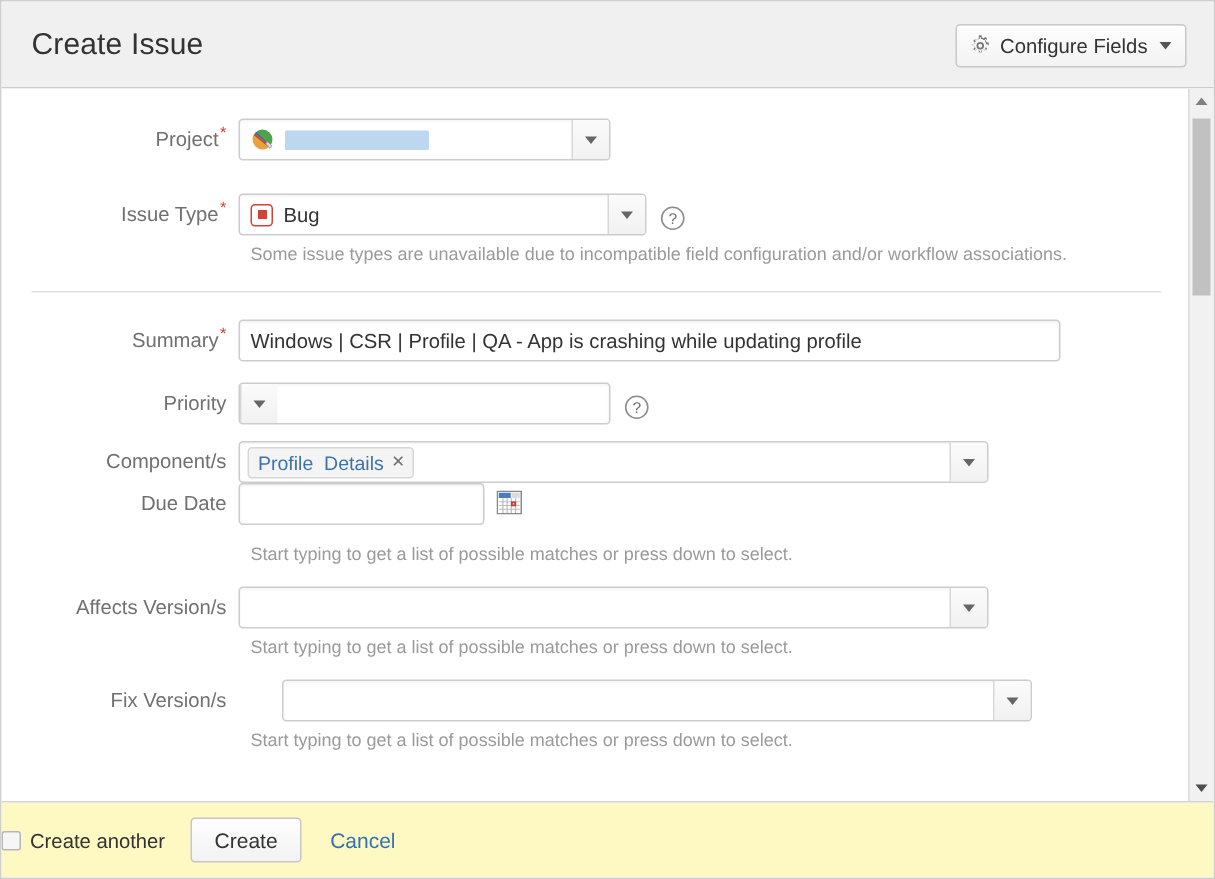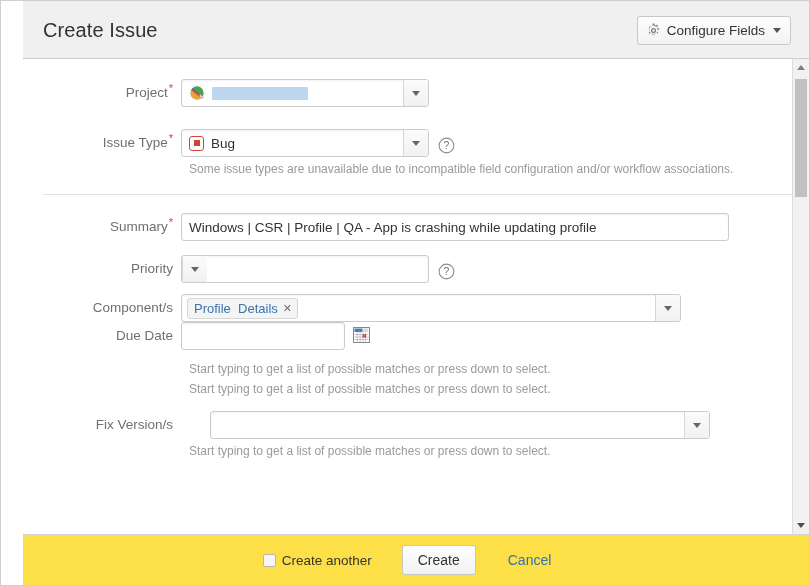--- a/index.html
+++ b/index.html
@@ -19,21 +19,20 @@
   .dialog {
     position: relative;
     width: 810px;
     height: 586px;
     box-sizing: border-box;
     background: #ffffff;
     border: 1px solid #cfcfcf;
     display: flex;
     flex-direction: column;
     overflow: hidden;
-    padding-left: 22px;
   }
 
   
   .dlg-header {
     position: relative;
     height: 58px;
     flex: 0 0 58px;
     background: #f0f0f0;
     border-bottom: 1px solid #cccccc;
     box-sizing: border-box;
@@ -307,26 +306,26 @@
     top: 20px;
     height: 118px;
     background: #c1c1c1;
     cursor: pointer;
   }
 
   
   .dlg-footer {
     flex: 0 0 50px;
     height: 50px;
-    background: #fde047;
-    display: flex;
-    align-items: center;
-    justify-content: center;
+    background: #fef9c3;
+    display: flex;
+    align-items: center;
+    justify-content: flex-start;
     padding-right: 18px;
-    gap: 16px;
+    gap: 3px;
     box-sizing: border-box;
   }
   .chk-label {
     display: flex;
     align-items: center;
     gap: 6px;
     font-size: 13.5px;
     color: #333333;
     margin-right: 14px;
     cursor: pointer;
@@ -406,21 +405,21 @@
             </div>
           </div>
         </div>
       </div>
 
       <div class="row">
         <div class="lbl">
           <span>Issue Type</span><span class="req">*</span>
         </div>
         <div class="fieldwrap">
-          <div class="selectbox" style="width:248px;gap:40px;">
+          <div class="selectbox" style="width:272px;gap:40px;">
             <div class="sel-val">
               <span class="bug-ic">
                   <i></i>
                 </span>
               <span>Bug</span>
             </div>
             <div class="sel-arrow">
               <span class="arrow-glyph"></span>
             </div>
           </div>
@@ -513,20 +512,35 @@
                   <line x1="12.7" y1="5.2" x2="12.7" y2="15"></line>
                 </g>
                 <rect x="10.2" y="7.9" width="2.3" height="2" fill="none" stroke="#cc3333" stroke-width="1.2"></rect>
               </svg>
             </span>
           </span>
         </div>
       </div>
       <div class="help">Start typing to get a list of possible matches or press down to select.</div>
 
+      <div class="row" style="margin-top:14px;">
+        <div class="lbl">
+          <span>Affects Version/s</span>
+        </div>
+        <div class="fieldwrap">
+          <div class="chipfield" style="width:500px;">
+            <div class="chip-area">
+              <span></span>
+            </div>
+            <div class="sel-arrow">
+              <span class="arrow-glyph"></span>
+            </div>
+          </div>
+        </div>
+      </div>
       <div class="help">Start typing to get a list of possible matches or press down to select.</div>
 
       <div class="row" style="margin-top:14px;gap:29px;">
         <div class="lbl">
           <span>Fix Version/s</span>
         </div>
         <div class="fieldwrap">
           <div class="chipfield" style="width:500px;">
             <div class="chip-area">
               <span></span>

